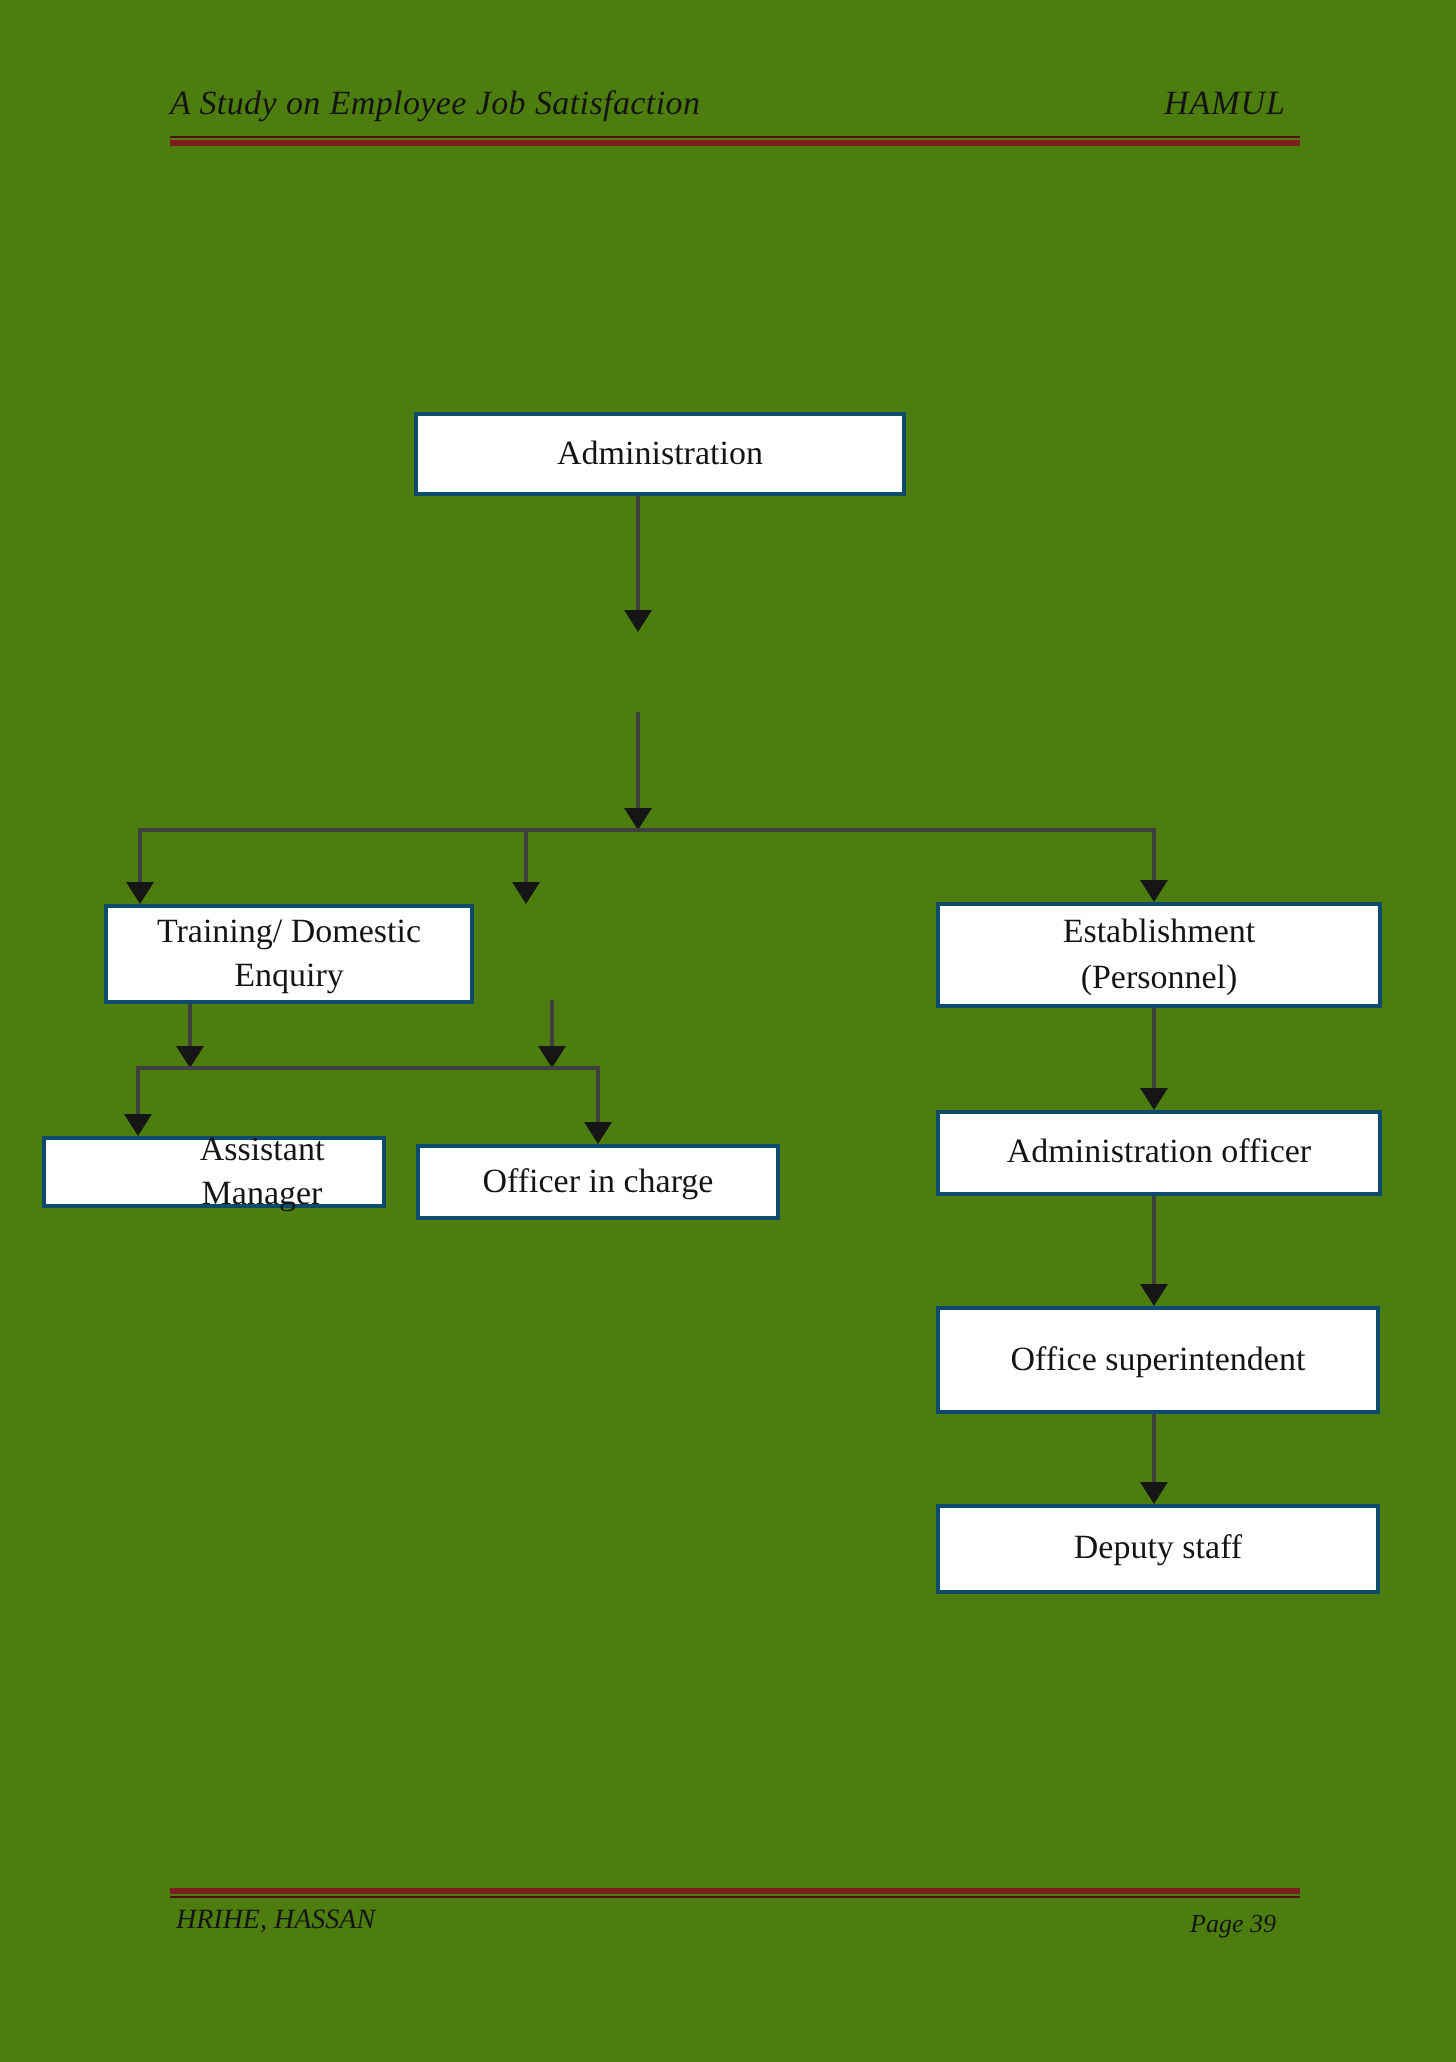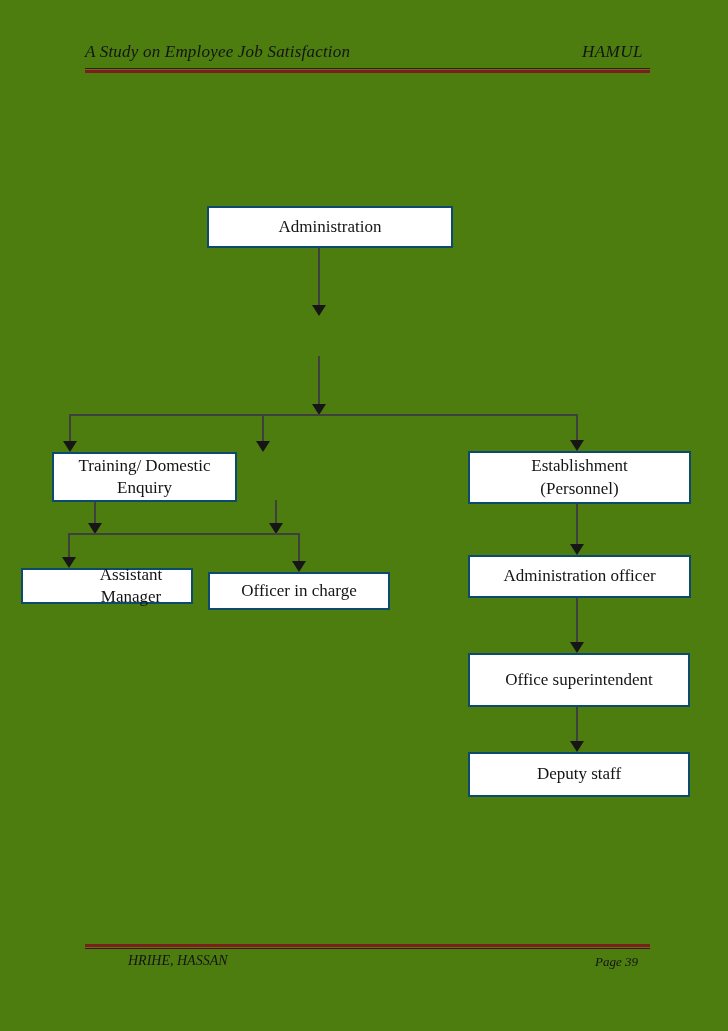--- a/index.html
+++ b/index.html
@@ -31,21 +31,21 @@
   .rule-gap{height:1px;background:transparent;}
   .section-title{
     position:absolute;left:88px;top:91px;
     font-weight:bold;font-size:16px;
     border-bottom:2px solid #141414;
     padding:0 8px 1px 0;
     white-space:nowrap;
   }
   .f-left{
     position:absolute;left:88px;top:953px;
-    font-style:italic;font-size:14px;white-space:nowrap;margin-left:40px;
+    font-style:italic;font-size:14px;white-space:nowrap;
   }
   .f-right{
     position:absolute;right:90px;top:954px;
     font-style:italic;font-size:13px;white-space:nowrap;
   }
   
   .chart{position:absolute;left:0;top:0;width:728px;height:1031px;}
   .obox{
     position:absolute;
     box-sizing:border-box;

